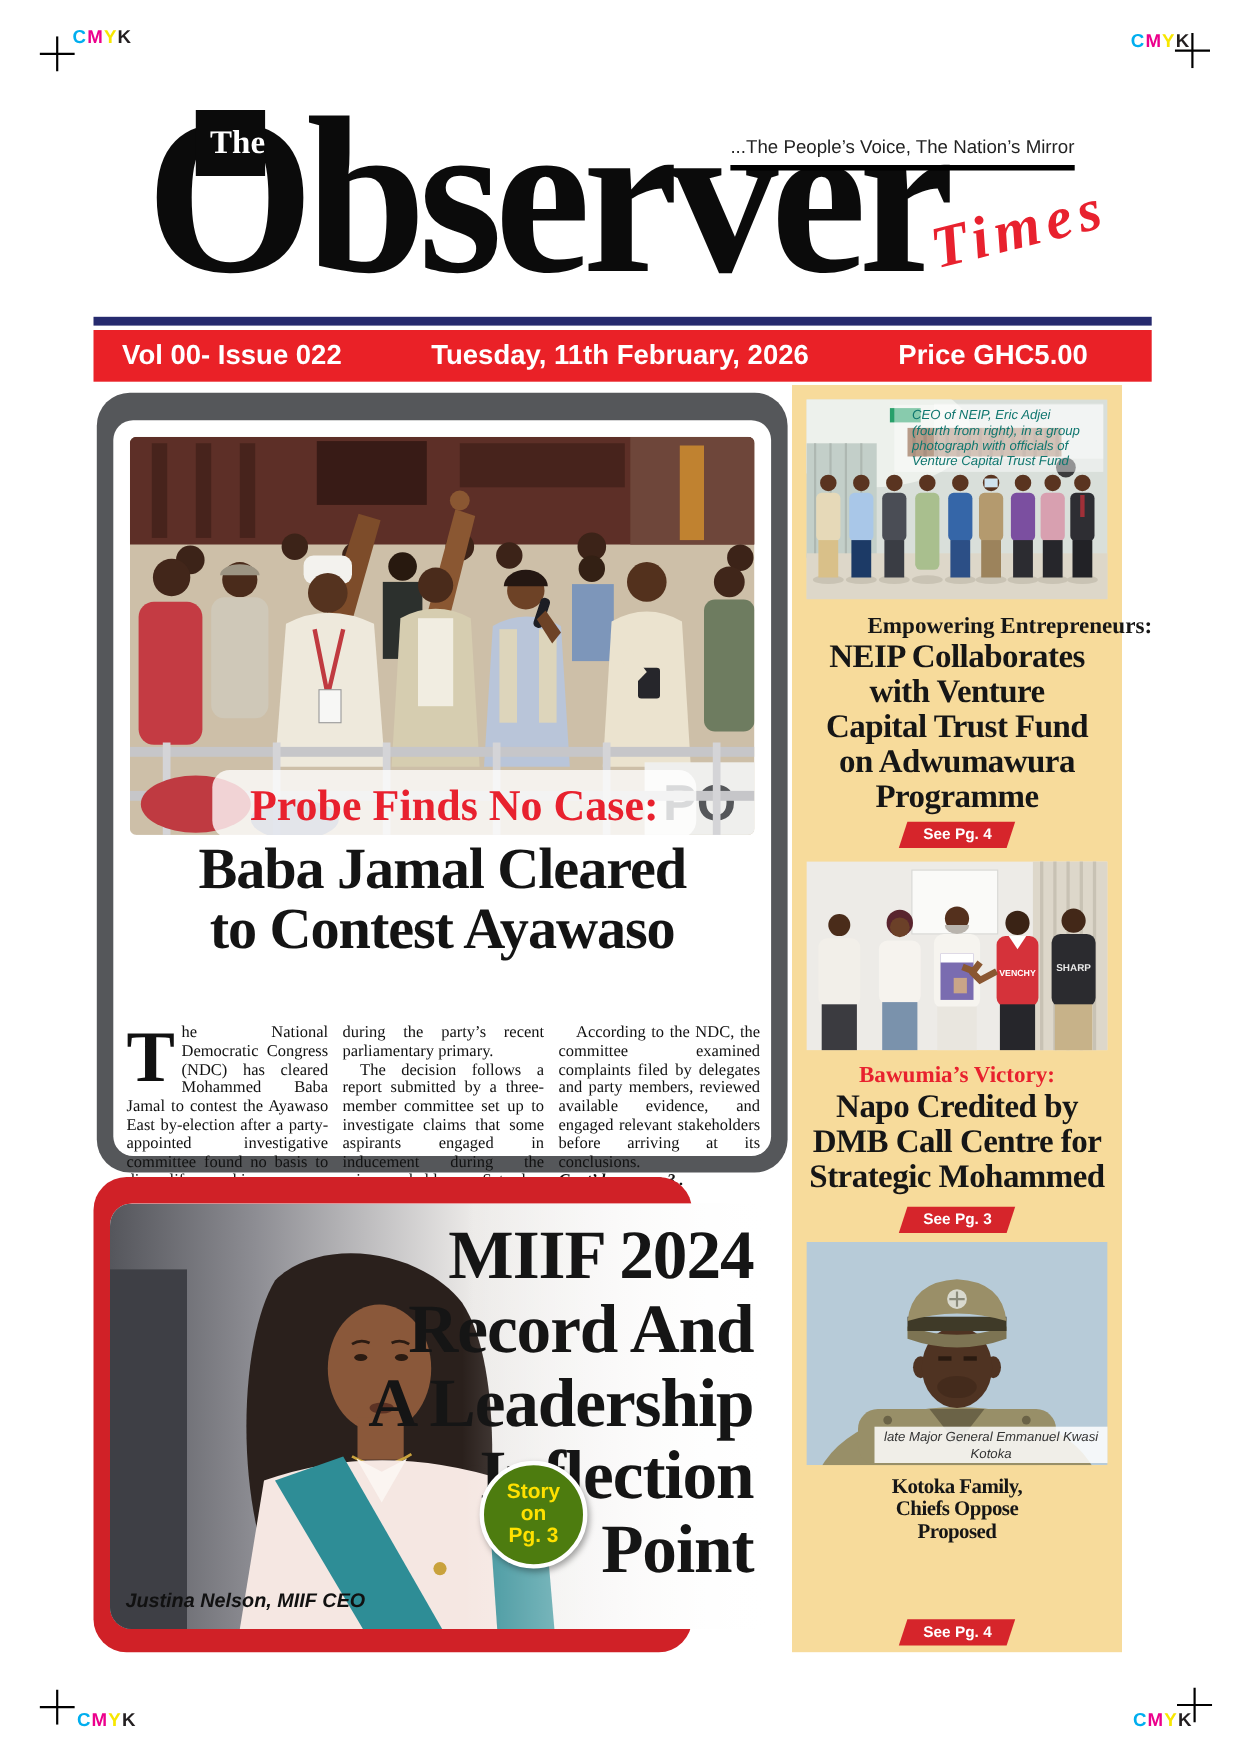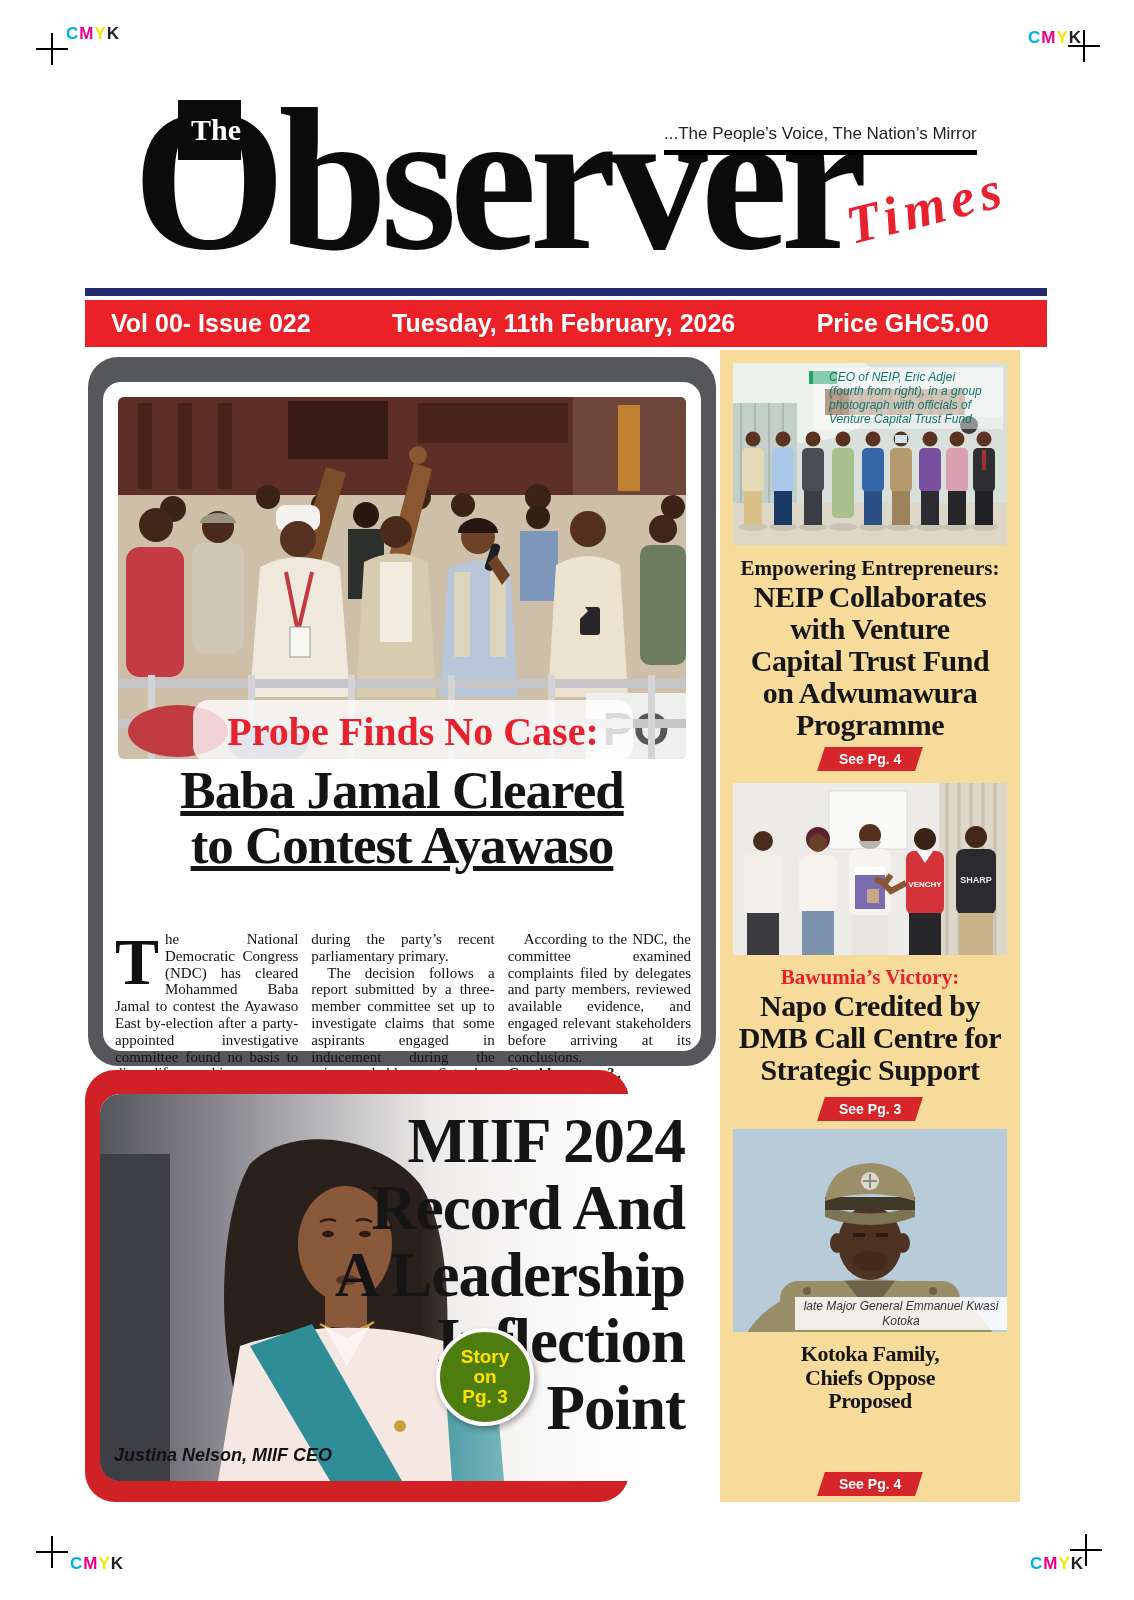--- a/index.html
+++ b/index.html
@@ -31,21 +31,21 @@
       font:bold 25px "Liberation Sans",sans-serif;color:#fff;padding:0 58px 0 26px;box-sizing:border-box;}
 
   
   .main-panel{position:absolute;left:88px;top:357px;width:628px;height:709px;background:#55575a;border-radius:30px;}
   .main-inner{position:absolute;left:15px;top:25px;width:598px;height:669px;background:#fff;border-radius:18px;}
   .main-photo{position:absolute;left:15px;top:15px;width:568px;height:362px;border-radius:6px;overflow:hidden;}
   .kicker-bg{position:absolute;left:90px;top:318px;width:440px;height:62px;background:rgba(255,255,255,.78);
       border-radius:16px;display:flex;align-items:center;justify-content:center;}
   .main-kicker{font:bold 40px "Liberation Serif",serif;color:#e8212e;}
   .main-headline{position:absolute;left:0;top:381px;width:100%;text-align:center;
-      font:bold 53px/1.04 "Liberation Serif",serif;color:#141414;letter-spacing:-1px;text-decoration:underline;}
+      font:bold 53px/1.04 "Liberation Serif",serif;color:#141414;letter-spacing:-1px;}
   .body-cols{position:absolute;left:12px;top:549px;width:576px;display:flex;gap:13px;
       font:15px/1.12 "Liberation Serif",serif;color:#111;text-align:justify;}
   .body-col{flex:1;}
   .body-col p{margin:0;}
   .body-col p.indent{text-indent:16px;}
   .dropcap{float:left;font:bold 66px/0.82 "Liberation Serif",serif;padding:4px 6px 0 0;color:#111;}
   .contd{margin-top:10px;font:bold italic 15px "Liberation Serif",serif;}
 
   
   .sec-panel{position:absolute;left:85px;top:1070px;width:544px;height:432px;background:#d02127;border-radius:30px;}
@@ -60,21 +60,21 @@
   .sec-caption{position:absolute;left:14px;top:351px;font:bold italic 18px "Liberation Sans",sans-serif;color:#111;z-index:3;}
 
   
   .sidebar{position:absolute;left:720px;top:350px;width:300px;height:1152px;background:#f7db9b;}
   .s-photo{position:absolute;left:13px;width:274px;overflow:hidden;}
   .s-caption{position:absolute;right:4px;top:5px;width:158px;font:italic 12px/1.18 "Liberation Sans",sans-serif;
       color:#0f766e;background:rgba(255,255,255,.45);padding:2px 16px;}
   .s-caption-strip{position:absolute;right:0;bottom:2px;width:212px;text-align:center;
       font:italic 12px/1.2 "Liberation Sans",sans-serif;color:#333;background:rgba(255,255,255,.85);padding:2px 0;}
   .s-kicker{position:absolute;width:100%;text-align:center;font:bold 21px "Liberation Serif",serif;}
-  .k-black{color:#161616;} .k-red{color:#e8212e;}
+  .k-black{color:#161616;margin-left:48px;} .k-red{color:#e8212e;}
   .s-headline{position:absolute;width:100%;text-align:center;
       font:bold 30px/1.07 "Liberation Serif",serif;color:#161616;letter-spacing:-0.5px;}
   .flag-row{position:absolute;width:100%;text-align:center;}
   .see-flag{display:inline-block;background:#d6252b;transform:skewX(-18deg);padding:3px 18px;}
   .see-flag span{display:inline-block;transform:skewX(18deg);color:#fff;font:bold 14px "Liberation Sans",sans-serif;}
 </style>
 </head>
 <body>
 
 <div class="page">
@@ -372,21 +372,21 @@
         <circle cx="243" cy="54" r="11" fill="#432818"></circle>
           <rect x="223" y="66" width="40" height="66" rx="8" fill="#2b2b2f"></rect>
           <rect x="226" y="130" width="34" height="42" fill="#c7b289"></rect>
         <text x="243" y="100" font-family="Liberation Sans, sans-serif" font-size="9" font-weight="bold" fill="#e8e8e8" text-anchor="middle">SHARP</text>
       </svg>
     </div>
     <div class="s-kicker k-red" style="top:615px">Bawumia’s Victory:</div>
     <div class="s-headline" style="top:640px">
       <div>Napo Credited by</div>
       <div>DMB Call Centre for</div>
-      <div>Strategic Support</div>
+      <div>Strategic Mohammed</div>
     </div>
     <div class="flag-row" style="top:747px">
       <div class="see-flag"><span>See Pg. 3</span></div>
     </div>
 
     <div class="s-photo" style="top:779px;height:203px">
       <svg viewBox="0 0 274 203" width="274" height="203">
         <rect width="274" height="203" fill="#b7cbd8"></rect>
         <ellipse cx="137" cy="230" rx="130" ry="80" fill="#988f68"></ellipse>
         <rect x="47" y="152" width="180" height="51" rx="18" fill="#988f68"></rect>
@@ -400,21 +400,21 @@
         <rect x="120" y="104" width="12" height="4" fill="#2a1a10"></rect>
           <rect x="143" y="104" width="12" height="4" fill="#2a1a10"></rect>
         <path d="M92,88 Q137,104 182,88 L182,77 Q137,92 92,77 Z" fill="#7d7453"></path>
         <rect x="92" y="68" width="90" height="13" fill="#3f3a28"></rect>
         <path d="M92,72 Q96,36 137,34 Q178,36 182,72 Q137,58 92,72 Z" fill="#9a8f68"></path>
         <circle cx="137" cy="52" r="9" fill="#d9d9ce"></circle>
           <path d="M130,52 h14 M137,45 v14" stroke="#8a8a7a" stroke-width="2"></path>
       </svg>
       <div class="s-caption-strip">late Major General Emmanuel Kwasi Kotoka</div>
     </div>
-    <div class="s-headline" style="top:992px;font-size:22px">
+    <div class="s-headline" style="top:992px;font-size:19px">
       <div>Kotoka Family,</div>
       <div>Chiefs Oppose</div>
       <div>Proposed</div>
     </div>
     <div class="flag-row" style="top:1122px">
       <div class="see-flag"><span>See Pg. 4</span></div>
     </div>
 
   </div>
 

